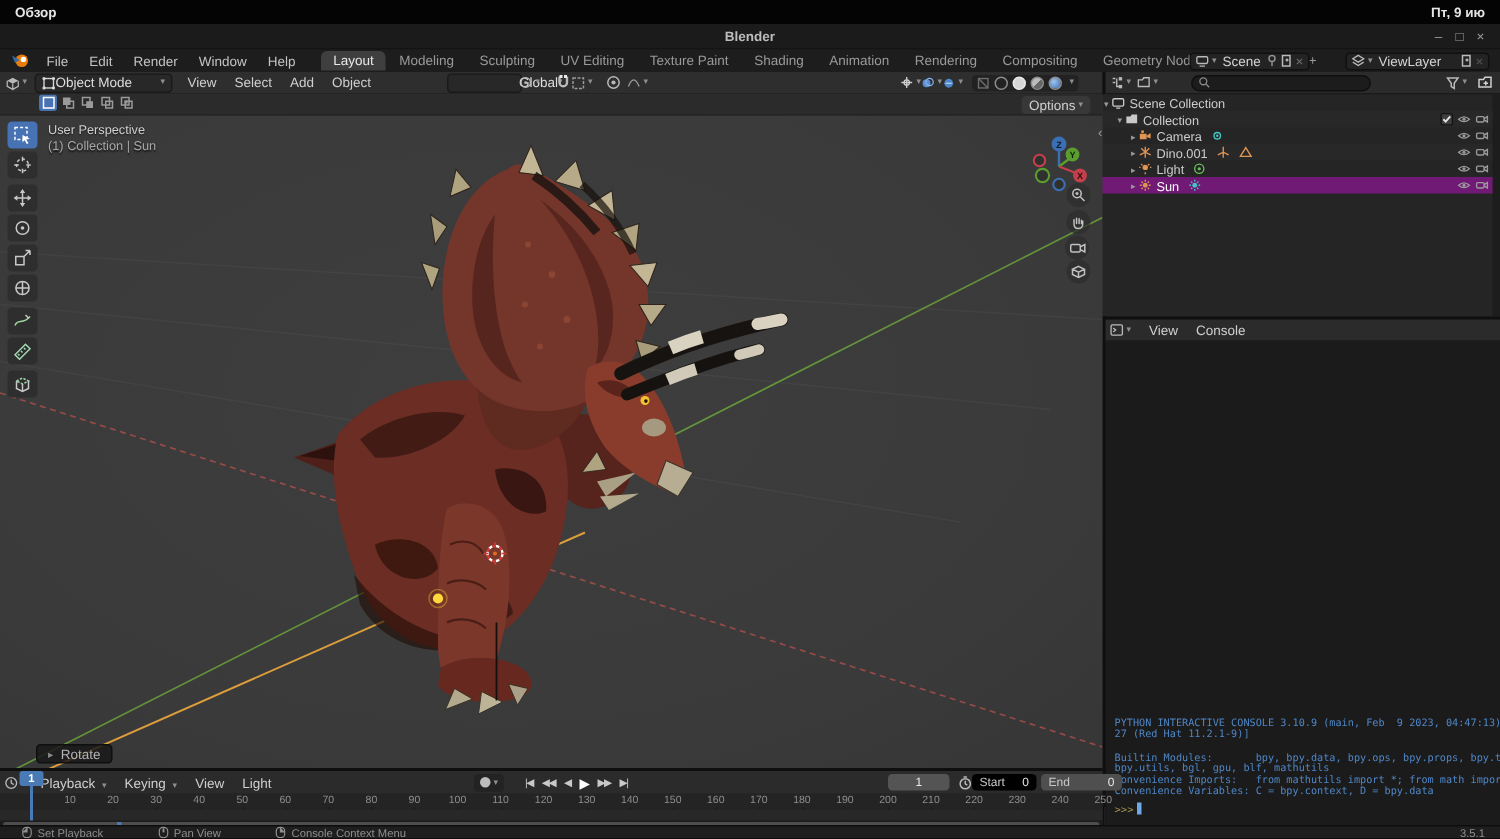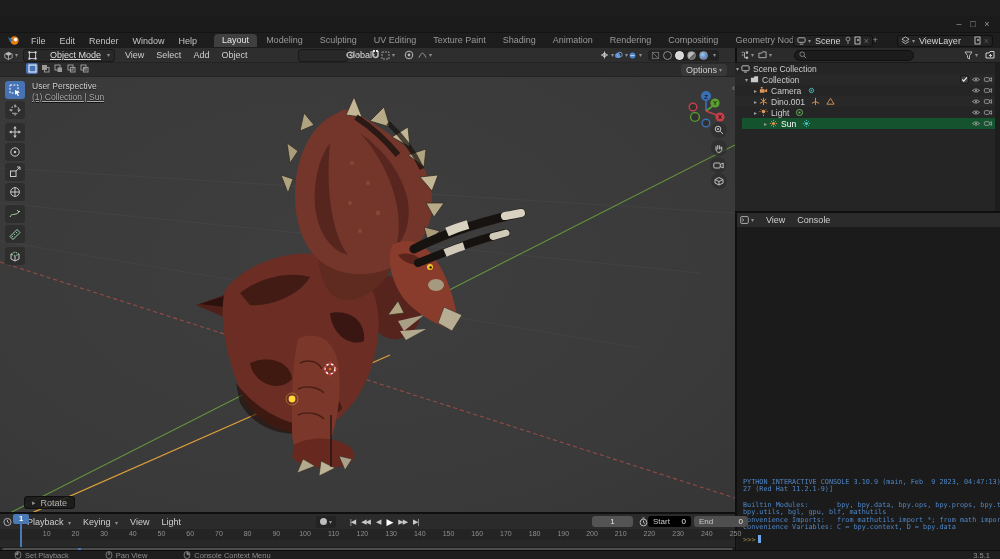--- a/index.html
+++ b/index.html
@@ -29,21 +29,21 @@
   #vp-header { left:0; top:48px; width:735px; height:15px; background:#2e2e2e; border-bottom:1px solid #232323; display:flex; align-items:center; }
   .hdr-menu { padding:0 6px; color:#cfcfcf; }
   .widget { height:13px; background:#282828; border:1px solid #1a1a1a; border-radius:3px; display:flex; align-items:center; padding:0 4px; color:#dedede; }
   .iconbtn { width:14px; height:12px; display:flex; align-items:center; justify-content:center; color:#b9b9b9; }
   .ball { width:9px; height:9px; border-radius:50%; border:1px solid #8c8c8c; }
   
   #outliner-header { left:735px; top:48px; width:265px; height:15px; background:#2b2b2b; border-left:2px solid #0f0f0f; border-bottom:1px solid #1a1a1a; display:flex; align-items:center; }
   #outliner { left:730px; top:63px; width:265px; height:148px; background:#252525; border-left:2px solid #0f0f0f; }
   .ol-row { position:relative; height:11px; display:flex; align-items:center; font-size:8.5px; color:#cdcdcd; }
   .ol-row.alt { background:#282828; }
-  .ol-row.selected { background:#14532d; color:#fff;margin-left:10px; }
+  .ol-row.selected { background:#701a75; color:#fff; }
   .ol-right { position:absolute; right:2px; top:0; height:11px; display:flex; align-items:center; gap:2px; }
   .search { height:11px; background:#1c1c1c; border:1px solid #0f0f0f; border-radius:6px; display:flex; align-items:center; padding:0 4px; color:#8a8a8a; width:120px; }
   
   #console-header { left:735px; top:211px; width:265px; height:16px; background:#2b2b2b; border-left:2px solid #0f0f0f; border-top:2px solid #0f0f0f; display:flex; align-items:center; }
   #console-body { left:735px; top:227px; width:265px; height:323px; background:#1b1b1b; border-left:2px solid #0f0f0f; overflow:hidden; }
   #console-lines { position:absolute; left:6px; bottom:18px; width:256px; font-family:"DejaVu Sans Mono", monospace; font-size:6.8px; line-height:7.6px; color:#4f86c6; white-space:pre; }
   #console-prompt { position:absolute; left:6px; bottom:6px; font-family:"DejaVu Sans Mono", monospace; font-size:7px; color:#a3914f; }
   .cursor { display:inline-block; width:3px; height:8px; background:#6fa8e8; vertical-align:-1px; margin-left:2px; }
   
   #viewport { left:0; top:63px; width:735px; height:449px; background:radial-gradient(ellipse at 45% 45%, #3e3e3e 0%, #3a3a3a 70%, #363636 100%); overflow:hidden; }
@@ -76,22 +76,27 @@
   
   #status-bar { left:0; top:550px; width:1000px; height:9px; background:#1e1e1e; border-top:1px solid #0d0d0d; display:flex; align-items:center; font-size:7.5px; color:#8f8f8f; }
   .hint { display:flex; align-items:center; gap:3px; margin-right:36px; }
   svg { display:block; }
 </style>
 </head>
 <body>
 
 <div id="root">
 
+  <div id="gnome-bar" class="abs">
+    <span>Обзор</span>
+    <span>Пт, 9 ию</span>
+  </div>
 
   <div id="title-bar" class="abs">
+    <div class="title">Blender</div>
     <div class="row" style="position:absolute; right:6px; top:3px;">
       <div class="winbtn">–</div>
       <div class="winbtn">□</div>
       <div class="winbtn">×</div>
     </div>
   </div>
 
   <div id="menu-bar" class="abs">
     <span style="margin:0 4px 0 7px;">
       <svg width="13" height="11" viewBox="0 0 13 11">
@@ -167,21 +172,21 @@
       <span class="chev">▾</span>
     </div>
     <div class="widget" style="margin-left:5px; width:92px;">
       <svg width="9" height="9" viewBox="0 0 10 10">
           <rect x="1.5" y="1.5" width="7" height="7" fill="none" stroke="#d8d8d8"></rect>
           <circle cx="1.5" cy="1.5" r="1.2" fill="#d8d8d8"></circle>
           <circle cx="8.5" cy="1.5" r="1.2" fill="#d8d8d8"></circle>
           <circle cx="1.5" cy="8.5" r="1.2" fill="#d8d8d8"></circle>
           <circle cx="8.5" cy="8.5" r="1.2" fill="#d8d8d8"></circle>
         </svg>
-      <span style="margin-left:13px;text-decoration:underline;">Object Mode</span>
+      <span style="margin-left:0;">Object Mode</span>
       <span class="chev" style="margin-left:auto;">▾</span>
     </div>
     <div id="vp-menus" class="row" style="margin-left:4px;">
         <span class="hdr-menu">View</span>
         <span class="hdr-menu">Select</span>
         <span class="hdr-menu">Add</span>
         <span class="hdr-menu">Object</span>
       </div>
 
     <div class="widget" style="position:absolute; left:298px; width:44px;padding-left:44px;">
@@ -613,21 +618,21 @@
           </span>
       </div>
       <div id="options-btn">
         <span>Options</span>
           <span class="chev">▾</span>
       </div>
     </div>
 
     <div id="vp-overlay-text">
       <div>User Perspective</div>
-      <div style="color:#a8a8a8;text-decoration:underline;">(1) Collection | Sun</div>
+      <div style="color:#a8a8a8;">(1) Collection | Sun</div>
     </div>
 
     <div id="toolbar">
       <div class="tool active">
           <svg width="12" height="12" viewBox="0 0 12 12">
             <rect x="1" y="1" width="8" height="8" fill="none" stroke="#fff" stroke-dasharray="2 1.4"></rect>
             <path d="M6,6 L11,8.5 L8.5,9 L10,11.5 L8.8,12 L7.4,9.4 L6,11Z" fill="#fff"></path>
           </svg>
         </div>
       <div class="tool">

